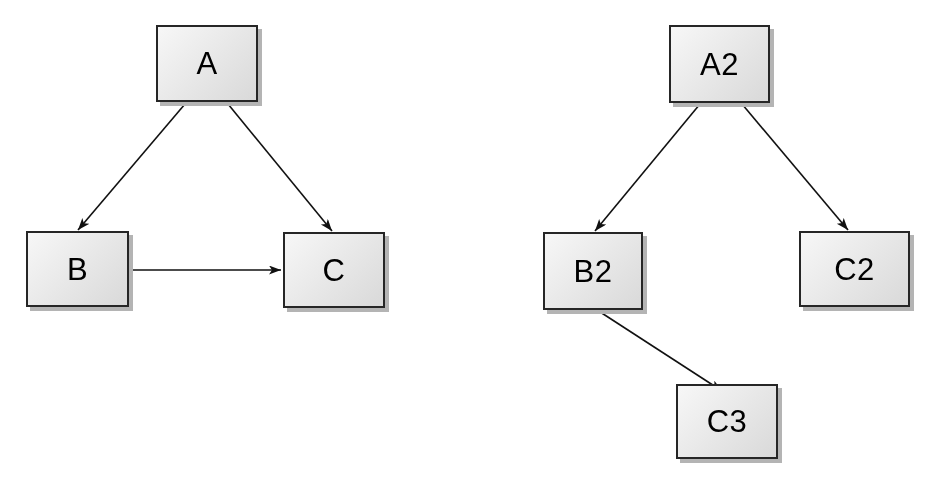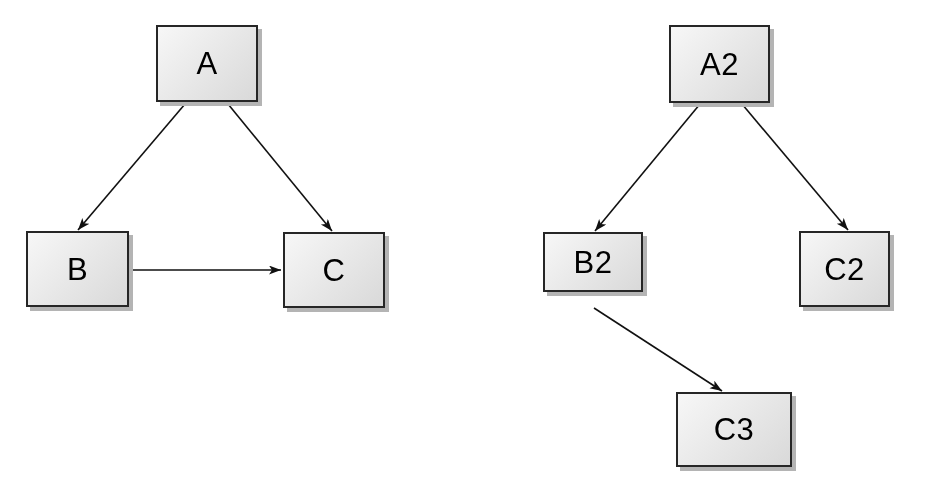--- a/index.html
+++ b/index.html
@@ -63,23 +63,23 @@
       </div>
       <div class="node" style="left: 26px; top: 231px; width: 103px; height: 76px; background: linear-gradient(135deg, rgb(247, 247, 247) 0%, rgb(217, 217, 217) 100%); border-color: rgb(38, 38, 38); box-shadow: rgb(180, 180, 180) 4px 4px 0px 0px;">
         <span class="node-label">B</span>
       </div>
       <div class="node" style="left: 283px; top: 232px; width: 102px; height: 76px; background: linear-gradient(135deg, rgb(247, 247, 247) 0%, rgb(217, 217, 217) 100%); border-color: rgb(38, 38, 38); box-shadow: rgb(180, 180, 180) 4px 4px 0px 0px;">
         <span class="node-label">C</span>
       </div>
       <div class="node" style="left: 669px; top: 25px; width: 101px; height: 78px; background: linear-gradient(135deg, rgb(247, 247, 247) 0%, rgb(217, 217, 217) 100%); border-color: rgb(38, 38, 38); box-shadow: rgb(180, 180, 180) 4px 4px 0px 0px; align-items: center;">
         <span class="node-label">A2</span>
       </div>
-      <div class="node" style="left: 543px; top: 232px; width: 100px; height: 60px; background: linear-gradient(135deg, rgb(247, 247, 247) 0%, rgb(217, 217, 217) 100%); border-color: rgb(38, 38, 38); box-shadow: rgb(180, 180, 180) 4px 4px 0px 0px;">
+      <div class="node" style="left: 543px; top: 232px; width: 100px; height: 78px; background: linear-gradient(135deg, rgb(247, 247, 247) 0%, rgb(217, 217, 217) 100%); border-color: rgb(38, 38, 38); box-shadow: rgb(180, 180, 180) 4px 4px 0px 0px;">
         <span class="node-label">B2</span>
       </div>
-      <div class="node" style="left: 799px; top: 231px; width: 91px; height: 76px; background: linear-gradient(135deg, rgb(247, 247, 247) 0%, rgb(217, 217, 217) 100%); border-color: rgb(38, 38, 38); box-shadow: rgb(180, 180, 180) 4px 4px 0px 0px;">
+      <div class="node" style="left: 799px; top: 231px; width: 111px; height: 76px; background: linear-gradient(135deg, rgb(247, 247, 247) 0%, rgb(217, 217, 217) 100%); border-color: rgb(38, 38, 38); box-shadow: rgb(180, 180, 180) 4px 4px 0px 0px;">
         <span class="node-label">C2</span>
       </div>
-      <div class="node" style="left: 676px; top: 392px; width: 116px; height: 75px; background: linear-gradient(135deg, rgb(247, 247, 247) 0%, rgb(217, 217, 217) 100%); border-color: rgb(38, 38, 38); box-shadow: rgb(180, 180, 180) 4px 4px 0px 0px;">
+      <div class="node" style="left: 676px; top: 384px; width: 102px; height: 75px; background: linear-gradient(135deg, rgb(247, 247, 247) 0%, rgb(217, 217, 217) 100%); border-color: rgb(38, 38, 38); box-shadow: rgb(180, 180, 180) 4px 4px 0px 0px;">
         <span class="node-label">C3</span>
       </div>
     </div>
 </div>
 
 </body></html>

